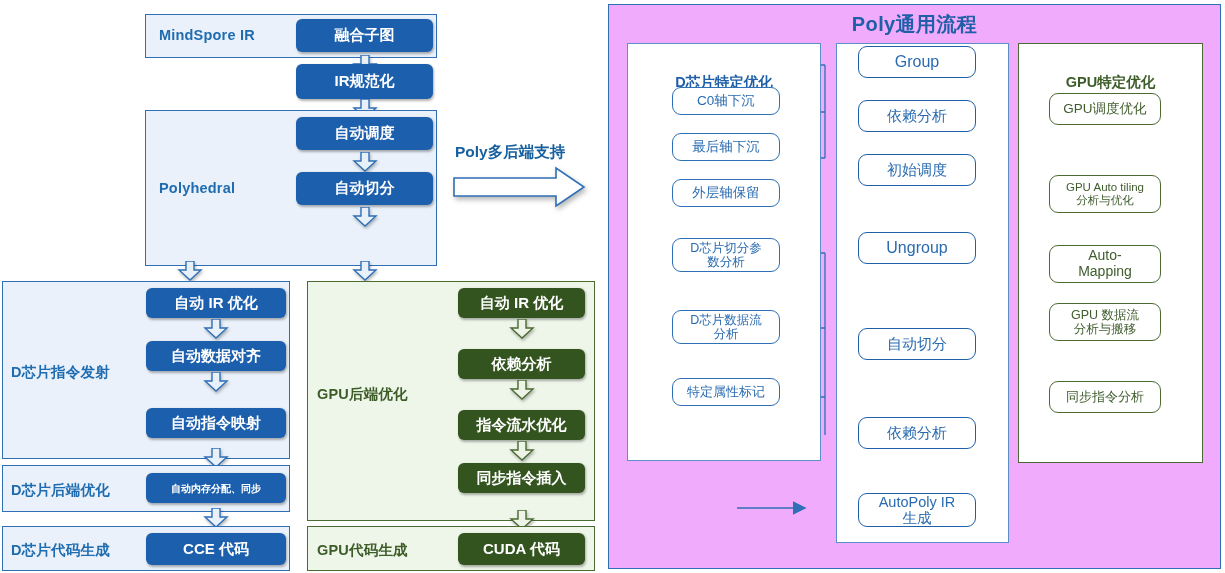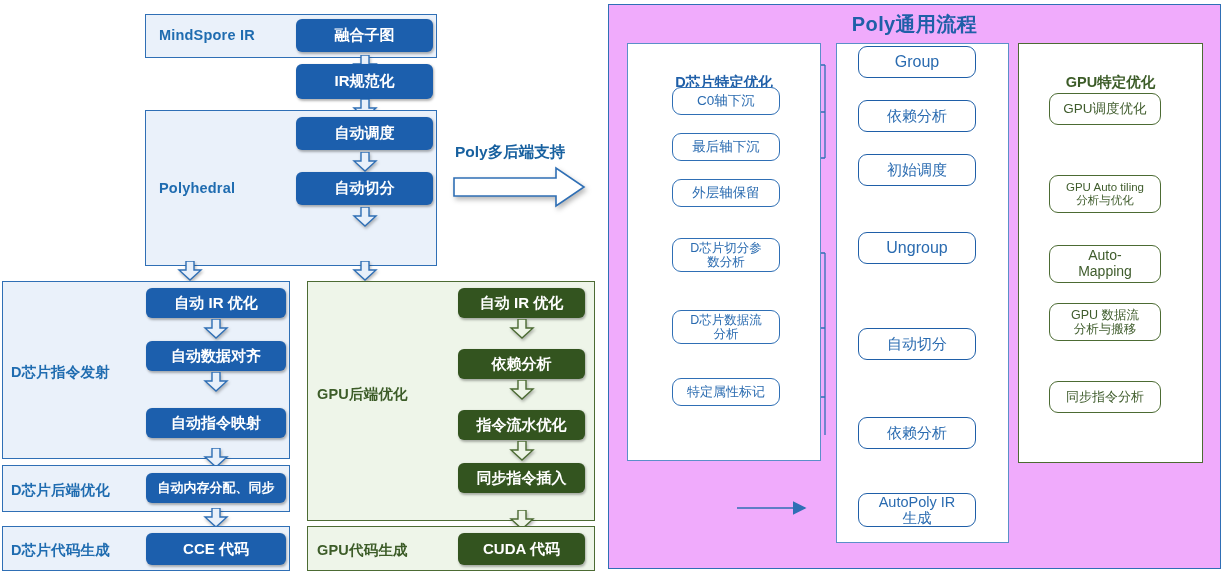--- a/index.html
+++ b/index.html
@@ -29,21 +29,21 @@
   
   .box{
     position:absolute;border-radius:6px;display:flex;
     align-items:center;justify-content:center;
     color:#ffffff;font-size:15px;font-weight:bold;
     box-shadow:1px 1.5px 2.5px rgba(0,0,0,.30);
     text-align:center;line-height:1.1;
   }
   .box.blue{background:#1c5fad;}
   .box.green{background:#33541f;}
-  .box.small{font-size:13px;}
+  .box.small{font-size:10px;}
 
   
   .blockarrow{
     position:absolute;width:26px;height:20px;
     filter:drop-shadow(1.5px 2px 1.6px rgba(0,0,0,.28));
   }
   .blockarrow svg{display:block;width:100%;height:100%;}
 
   
   .bigarrow{position:absolute;filter:drop-shadow(2px 3px 2.5px rgba(0,0,0,.28));}

